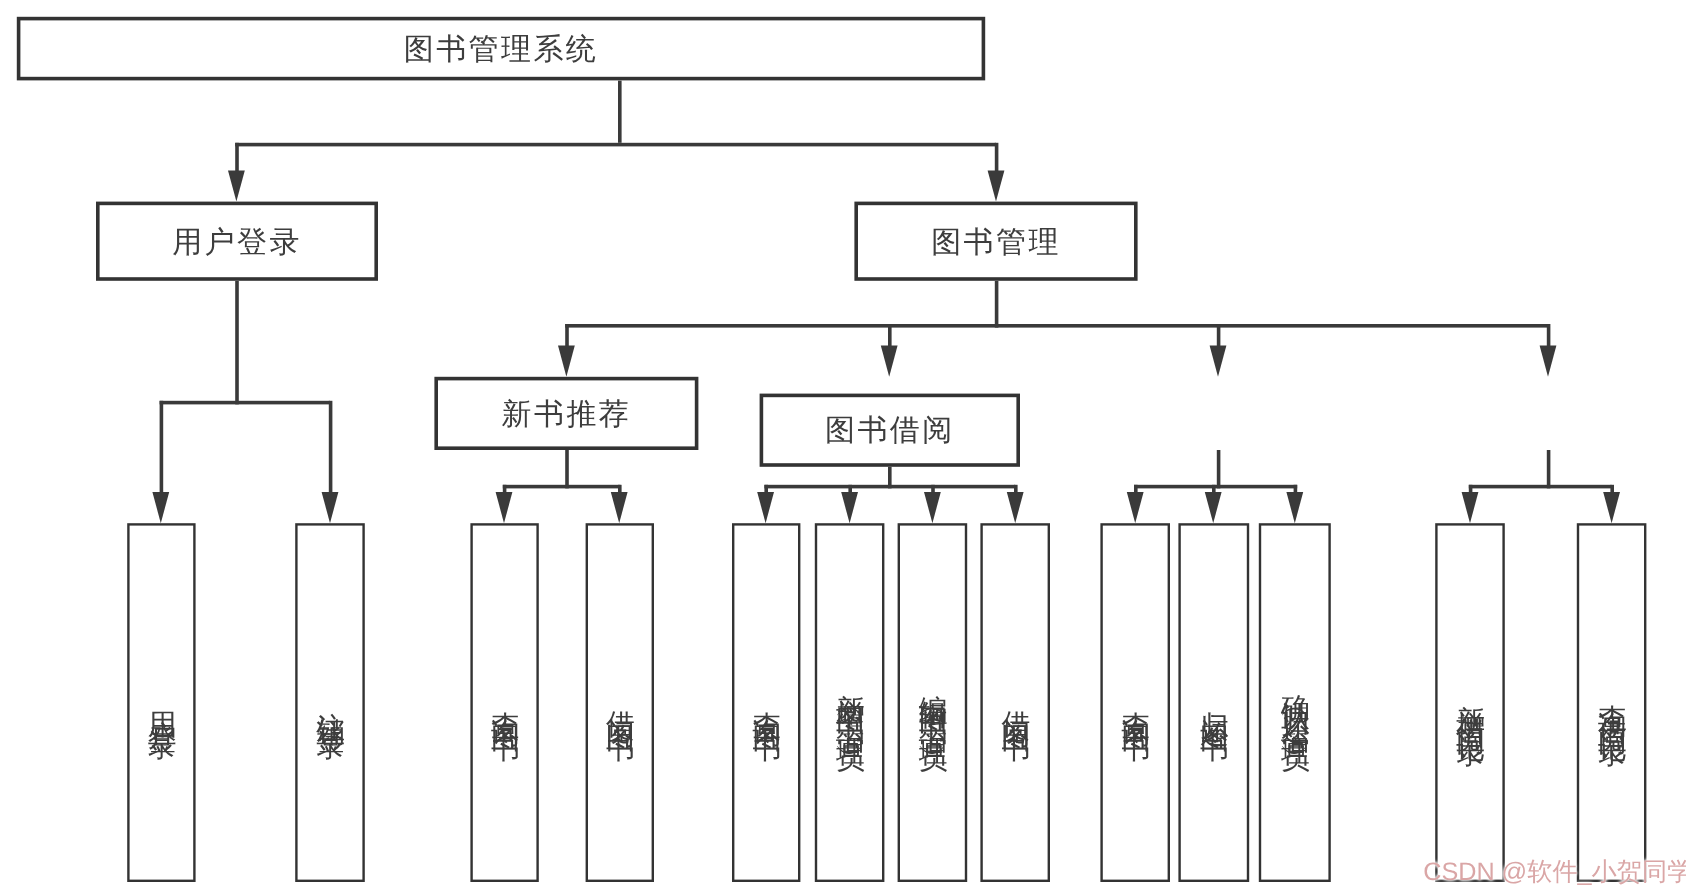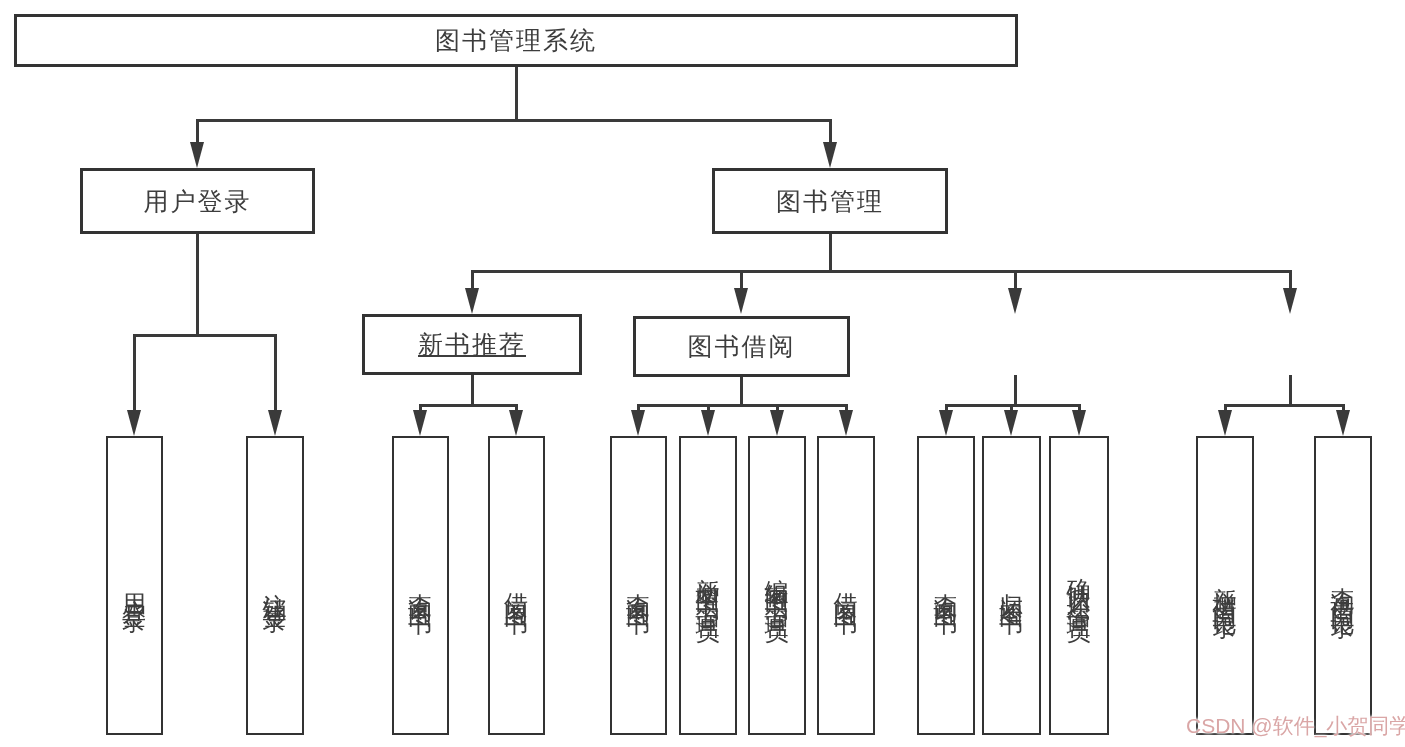--- a/index.html
+++ b/index.html
@@ -44,21 +44,21 @@
     position:absolute;left:1186px;top:712px;white-space:nowrap;
     font-size:21px;color:var(--watermark,#daa6a6);z-index:5;
     text-shadow:0 0 2px #fff,0 0 3px #fff,0 0 4px #fff;
   }
 </style>
 </head>
 <body>
 
 <div class="canvas">
 
-  <div class="box" style="left:14px;top:14px;width:1004px;height:53px;">
+  <div class="box" style="left:14px;top:14px;width:807px;height:53px;">
     <span>图书管理系统</span>
   </div>
 
   <div class="vl" style="left:514.5px;top:67px;height:52px;"></div>
   <div class="hl" style="left:196px;top:119px;width:634px;"></div>
   <div class="vl" style="left:196px;top:119px;height:27px;"></div>
   <div class="ah" style="left:190px;top:142px;"></div>
   <div class="vl" style="left:828.5px;top:119px;height:27px;"></div>
   <div class="ah" style="left:822.5px;top:142px;"></div>
 
@@ -80,24 +80,24 @@
   <div class="hl" style="left:470.5px;top:270px;width:820px;"></div>
   <div class="vl" style="left:470.5px;top:270px;height:22px;"></div>
   <div class="ah" style="left:464.5px;top:288px;"></div>
   <div class="vl" style="left:740px;top:270px;height:22px;"></div>
   <div class="ah" style="left:734px;top:288px;"></div>
   <div class="vl" style="left:1013.5px;top:270px;height:22px;"></div>
   <div class="ah" style="left:1007.5px;top:288px;"></div>
   <div class="vl" style="left:1289px;top:270px;height:22px;"></div>
   <div class="ah" style="left:1283px;top:288px;"></div>
 
-  <div class="box" style="left:362px;top:314px;width:220px;height:61px;text-decoration:underline;">
+  <div class="box" style="left:362px;top:314px;width:220px;height:61px;">
     <span>新书推荐</span>
   </div>
-  <div class="box" style="left:633px;top:316px;width:217px;height:61px;">
+  <div class="box" style="left:633px;top:328px;width:217px;height:61px;">
     <span>图书借阅</span>
   </div>
 
   <div class="vl" style="left:470.5px;top:375px;height:32px;"></div>
   <div class="hl" style="left:419px;top:404px;width:97.5px;"></div>
   <div class="vl" style="left:419px;top:404px;height:10px;"></div>
   <div class="ah" style="left:413px;top:410px;"></div>
   <div class="vl" style="left:515px;top:404px;height:10px;"></div>
   <div class="ah" style="left:509px;top:410px;"></div>
 

